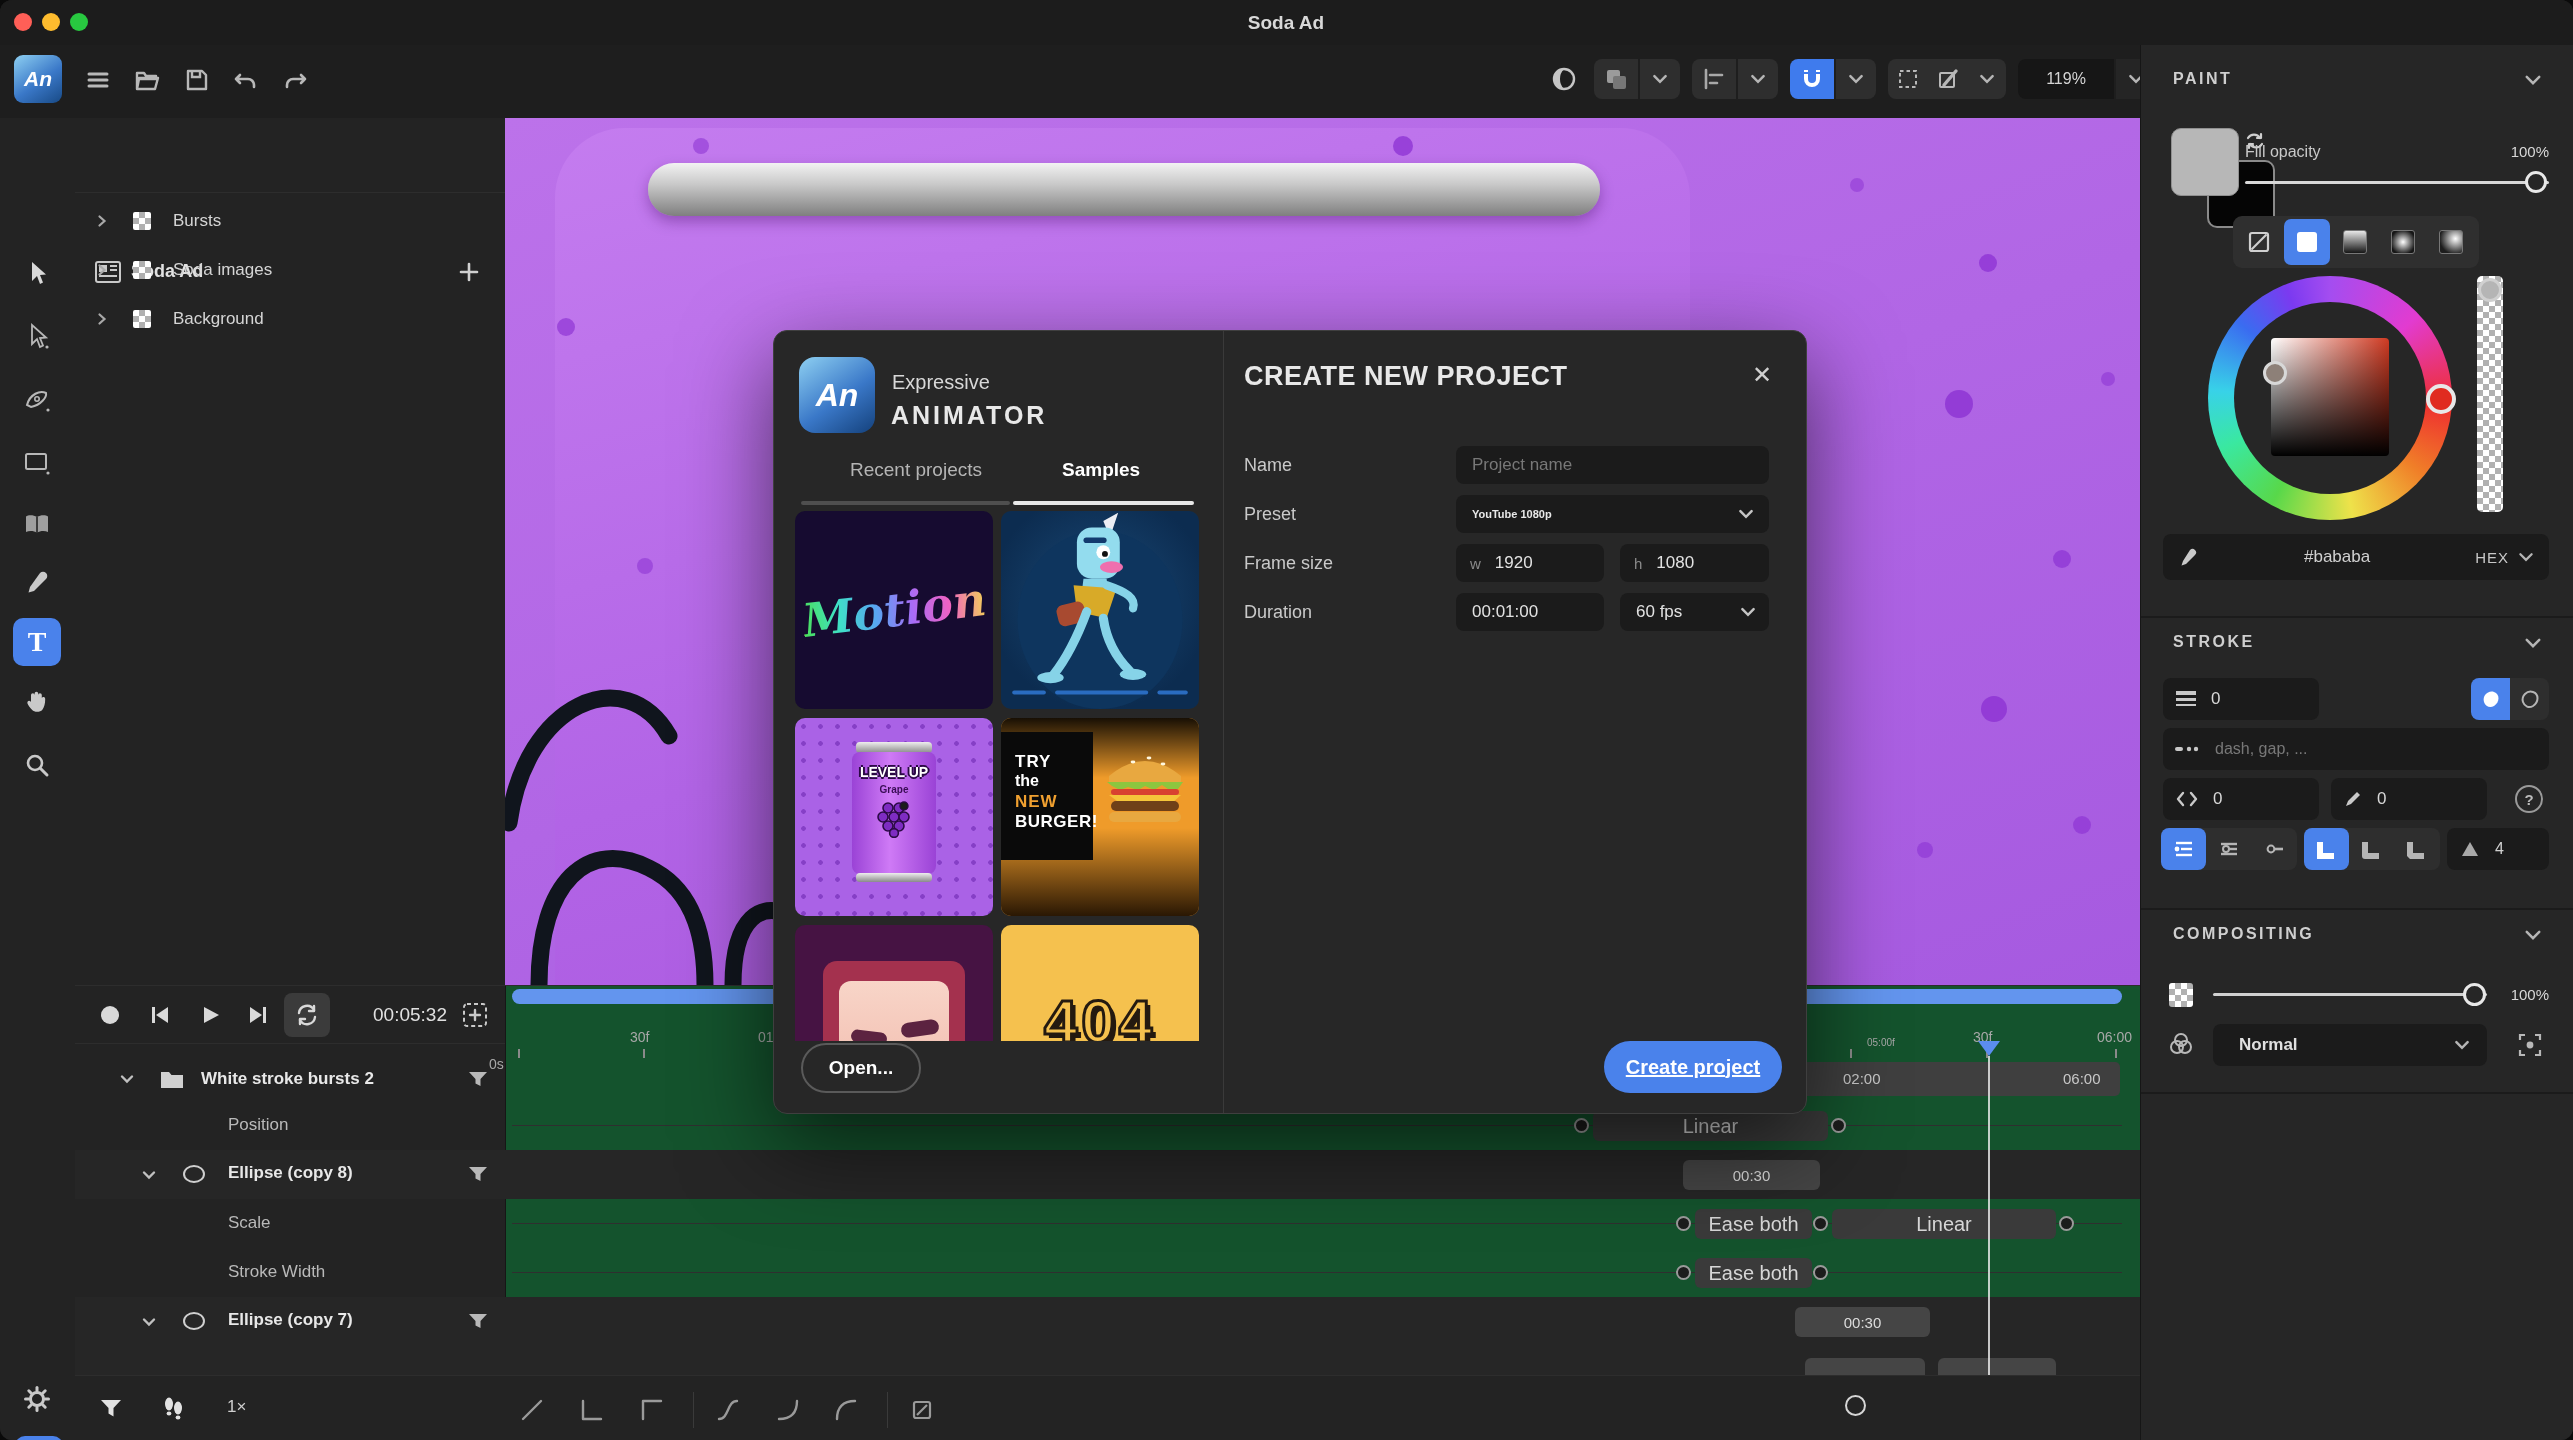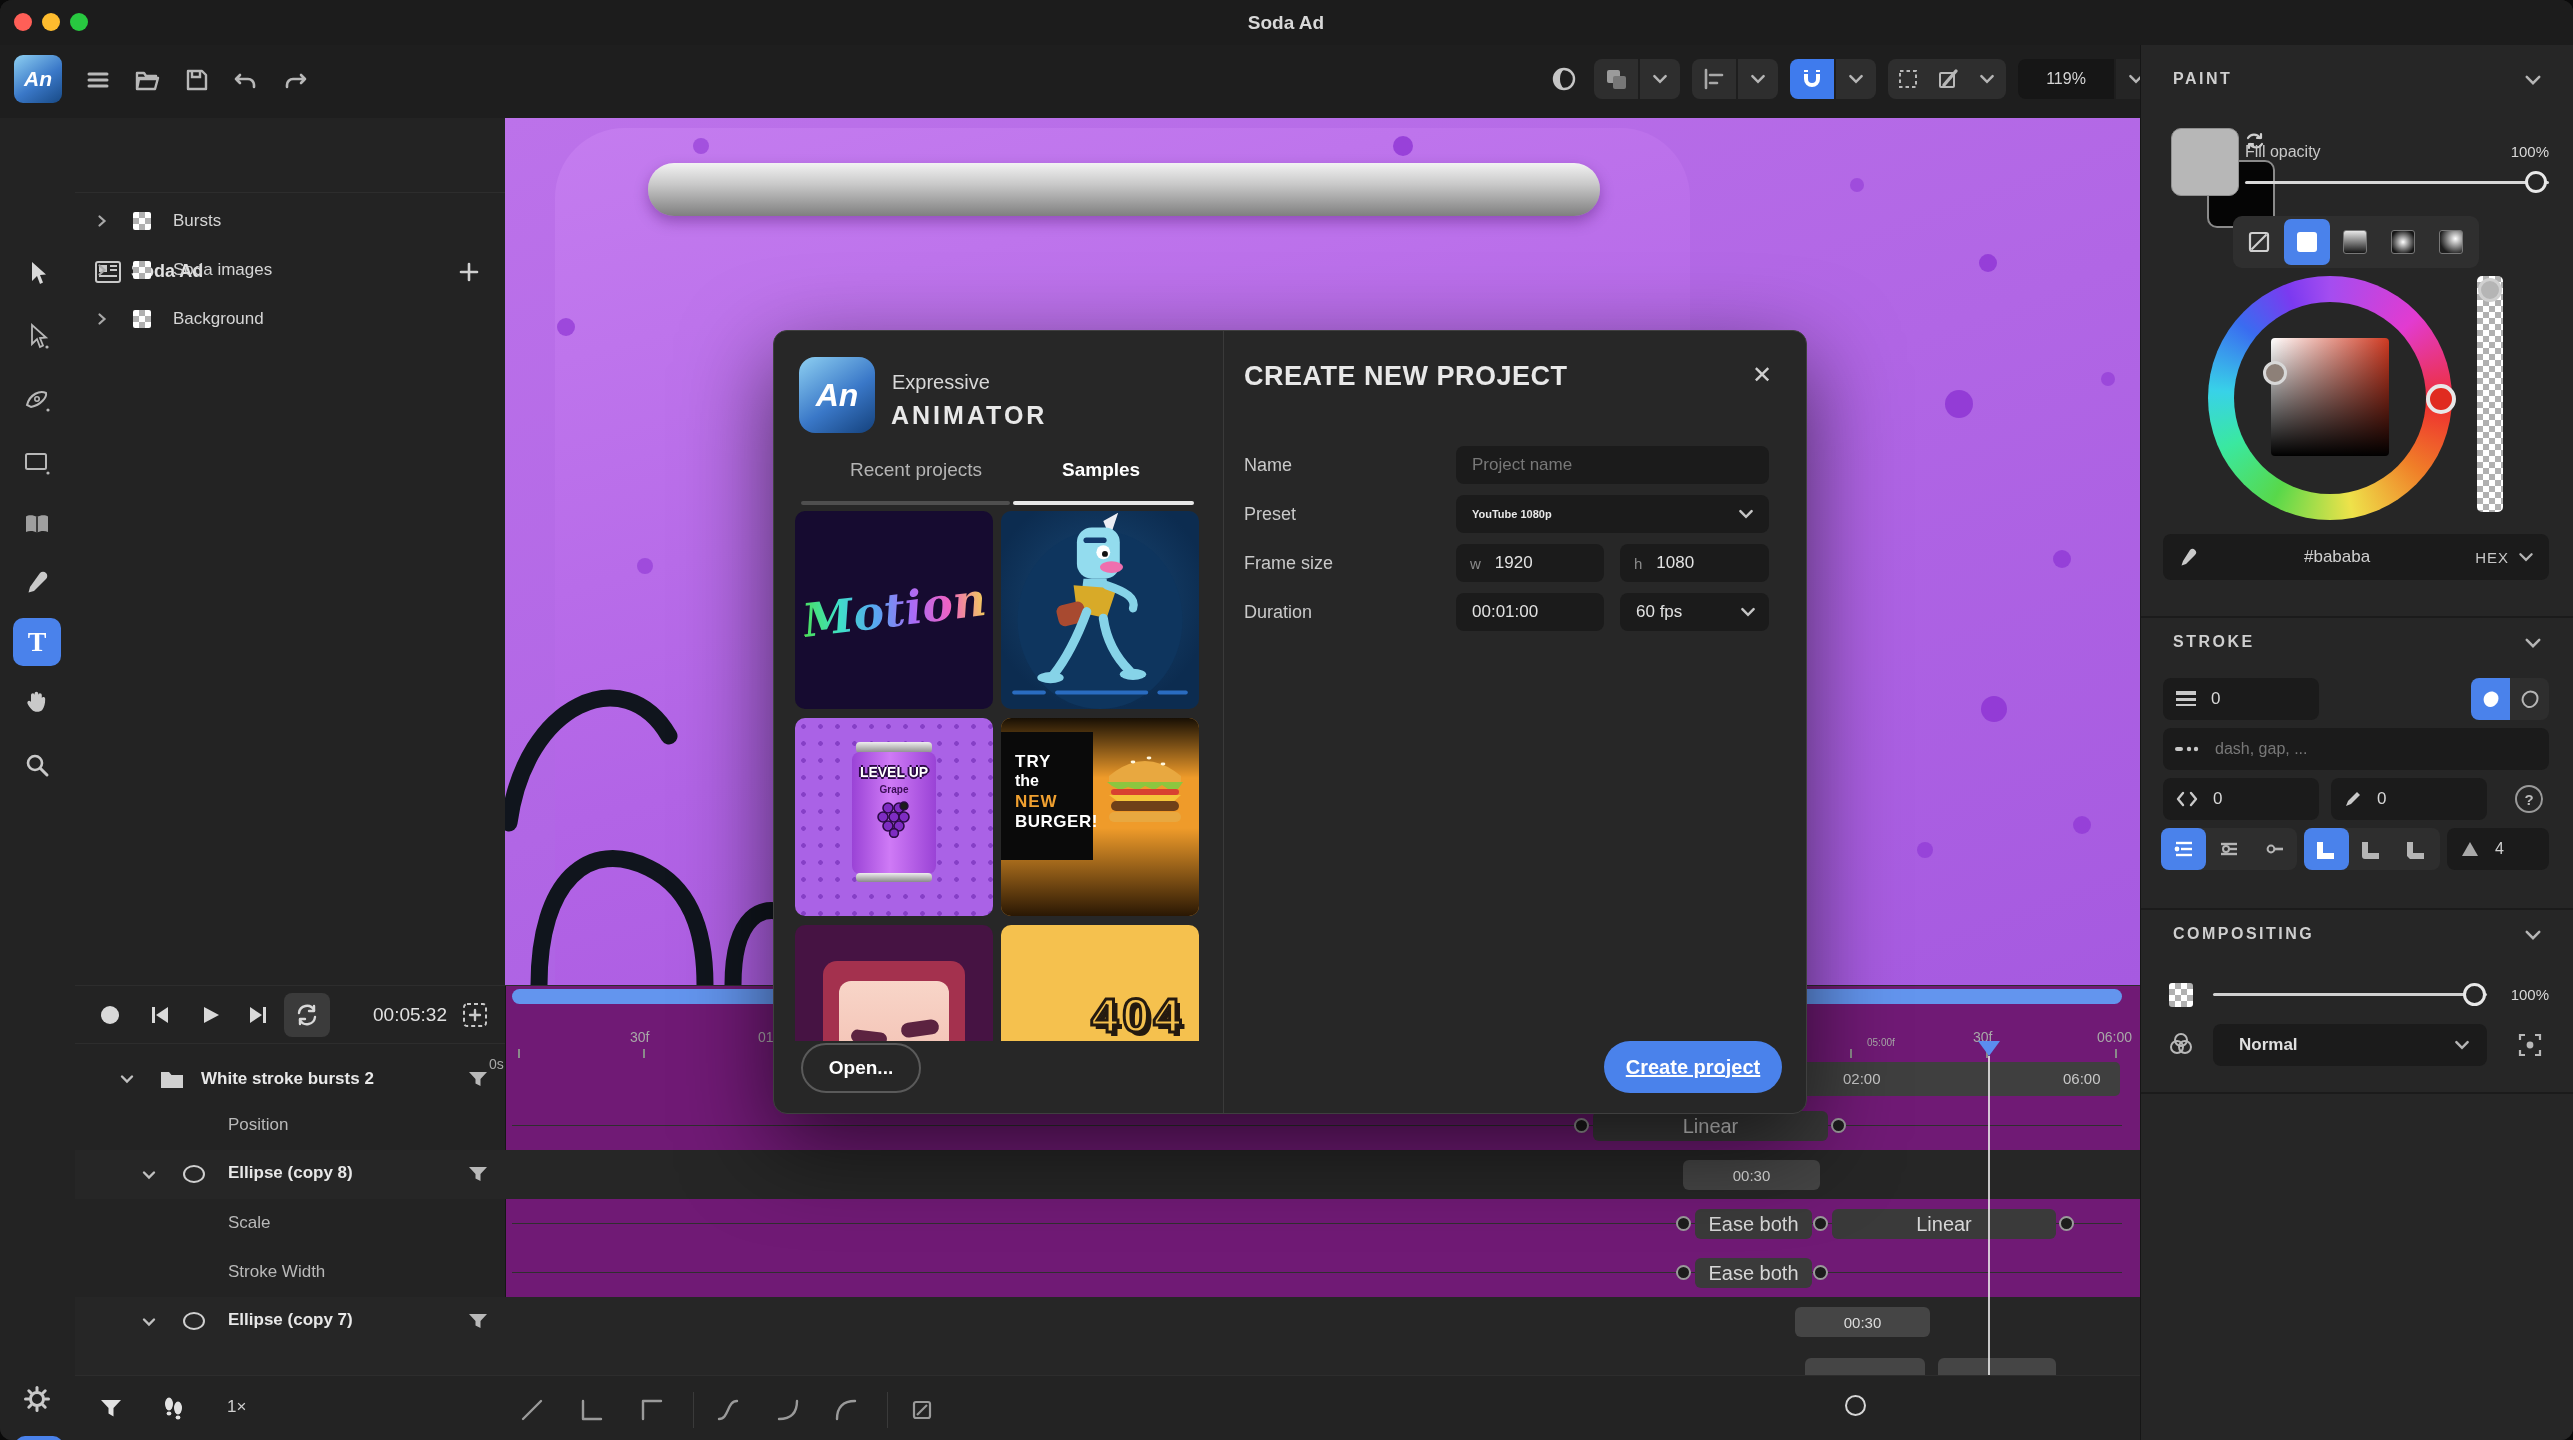--- a/index.html
+++ b/index.html
@@ -282,21 +282,21 @@
 
     <svg class="abs" style="left:-8px;top:500px;" width="310" height="367" viewBox="0 0 310 367">
       <g fill="none" stroke="#10151d" stroke-width="17" stroke-linecap="round">
         <path d="M12,205 C28,85 128,42 172,118"></path>
         <path d="M42,367 C42,262 92,220 152,250 C202,274 208,330 208,367"></path>
         <path d="M236,367 C236,300 264,280 298,300"></path>
       </g>
     </svg>
   </div>
 
-  <div class="abs" style="left:75px;top:985px;width:2065px;height:390px;background:#701a75;border-top:1px solid #2d2d2d;">
+  <div class="abs" style="left:75px;top:985px;width:2065px;height:390px;background:#14532d;border-top:1px solid #2d2d2d;">
 
     <div class="abs" style="left:0;top:0;width:430px;height:390px;background:#232323;border-right:1px solid #161616;"></div>
 
     <div class="abs stripe" style="left:0;top:164px;width:2065px;height:49px;"></div>
     <div class="abs stripe" style="left:0;top:311px;width:2065px;height:49px;"></div>
     <div class="abs stripe" style="left:0;top:360px;width:2065px;height:30px;"></div>
 
     <div class="abs icbtn" style="left:17px;top:11px;width:36px;height:36px;">
       <svg width="22" height="22" viewBox="0 0 22 22">
           <circle cx="11" cy="11" r="9" fill="#d9d9d9"></circle>
@@ -790,22 +790,22 @@
       <div class="tile" style="left:0;top:414px;background:#461343;">
         <div class="abs" style="left:28px;top:36px;width:142px;height:162px;background:#a4314e;border-radius:14px;"></div>
         <div class="abs" style="left:44px;top:56px;width:110px;height:142px;background:linear-gradient(180deg,#f8d5c8,#f0b4a6);border-radius:12px;"></div>
 
         <div class="abs" style="left:56px;top:106px;width:36px;height:13px;background:#5c2340;border-radius:7px;transform:rotate(7deg);"></div>
         <div class="abs" style="left:106px;top:96px;width:38px;height:15px;background:#5c2340;border-radius:8px;transform:rotate(-8deg);"></div>
 
       </div>
 
       <div class="tile" style="left:206px;top:414px;background:#f5c14e;">
-        <div class="abs" style="left:0;top:62px;width:198px;text-align:center;font-size:49px;font-weight:bold;letter-spacing:4px;color:#f5c14e;
-                    -webkit-text-stroke:3px #241a10;text-shadow:4px 4px 0 #241a10;margin-left:38px;">404</div>
+        <div class="abs" style="left:0;top:62px;width:198px;text-align:center;font-size:60px;font-weight:bold;letter-spacing:4px;color:#f5c14e;
+                    -webkit-text-stroke:3px #241a10;text-shadow:4px 4px 0 #241a10;">404</div>
       </div>
     </div>
 
     <div class="abs ctr" style="left:27px;top:712px;width:120px;height:50px;border:2px solid #5a5a5a;border-radius:26px;box-sizing:border-box;">
       <span style="font-size:19px;font-weight:bold;color:#fff;">Open...</span>
     </div>
 
     <div class="abs" style="left:470px;top:30px;font-size:27px;font-weight:bold;letter-spacing:.5px;color:#e8e8e8;">CREATE NEW PROJECT</div>
     <div class="abs ctr" style="left:966px;top:22px;width:44px;height:44px;">
       <span style="font-size:24px;color:#cfcfcf;">✕</span>

